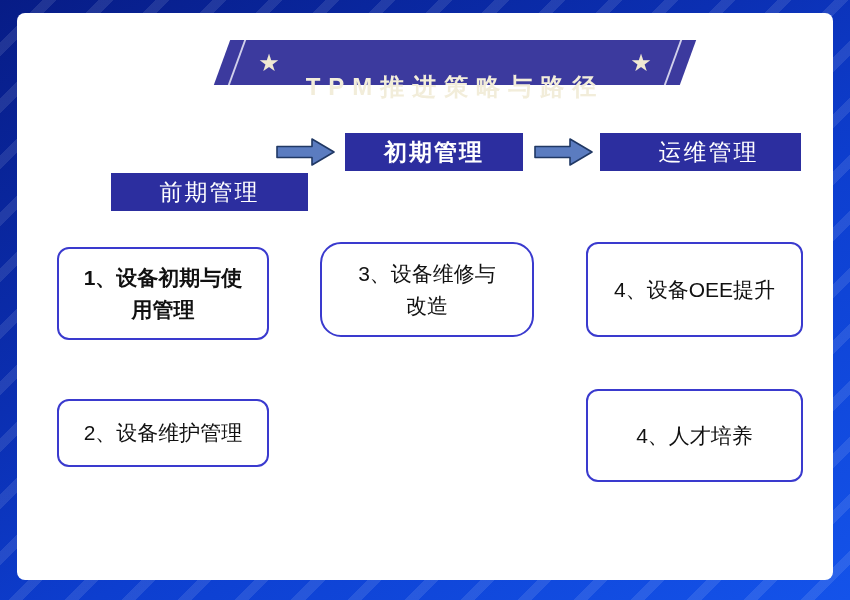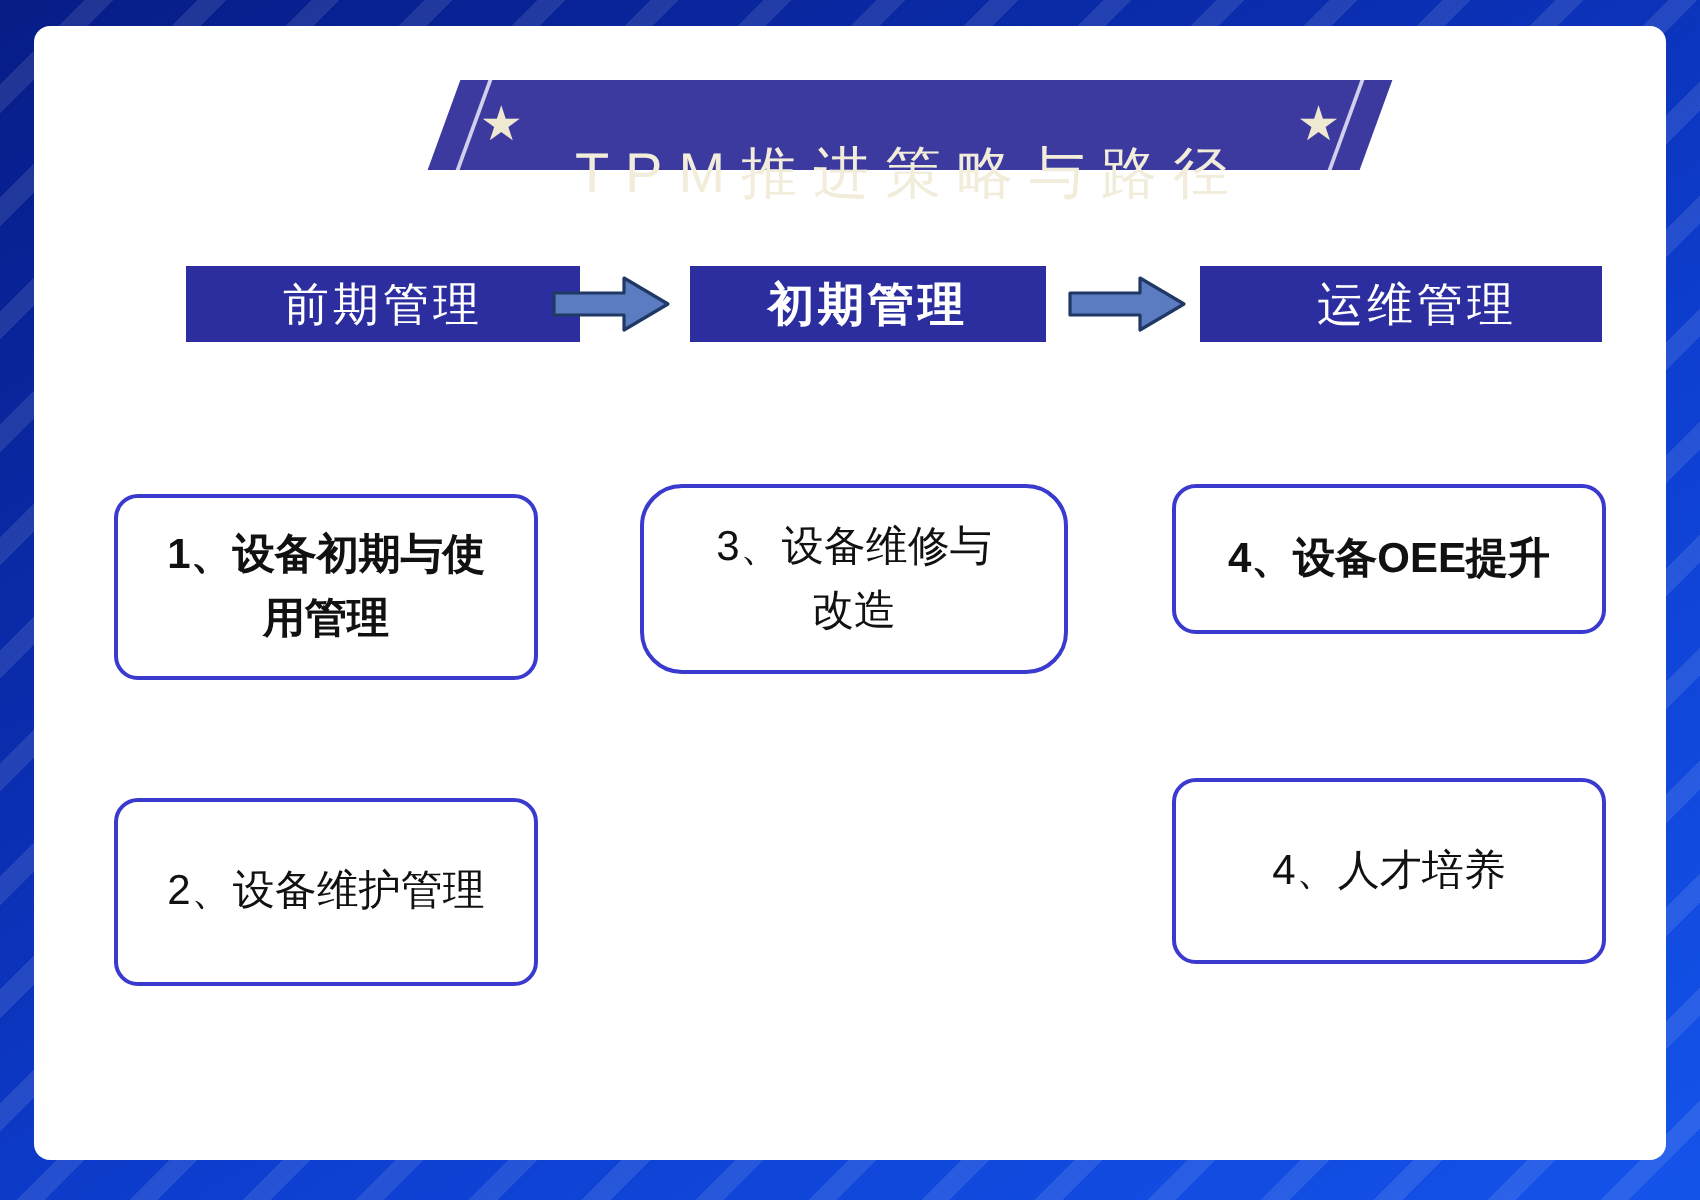--- a/index.html
+++ b/index.html
@@ -40,53 +40,53 @@
   .banner-content {
     position: absolute;
     left: 222px; top: 40px; width: 466px; height: 45px;
     display: flex; align-items: center; justify-content: center;
     gap: 26px;
   }
   .banner-star {
     color: #f0e9d2; font-size: 24px; line-height: 1;
   }
   .banner-title {
-    color: #f2edda; font-size: 28px; font-weight: normal;
+    color: #f2edda; font-size: 24px; font-weight: bold;
     letter-spacing: 8px; white-space: nowrap; margin-top: 48px;
   }
 
   
   .stage {
     position: absolute; top: 133px; height: 38px;
     background: #2c2e9f;
     color: #ffffff; font-size: 23px; letter-spacing: 2px;
     display: flex; align-items: center; justify-content: center;
   }
-  .stage-1 { left: 93px;  width: 197px; }
+  .stage-1 { left: 111px;  width: 197px; margin-top: 40px; }
   .stage-2 { left: 345px; width: 178px; font-weight: bold; }
   .stage-3 { left: 600px; width: 201px; padding-left: 16px; }
 
   .flow-arrow { position: absolute; top: 137px; width: 60px; height: 30px; }
   .arrow-1 { left: 276px; }
   .arrow-2 { left: 534px; }
 
   
   .card {
     position: absolute;
     background: #ffffff;
     border: 2px solid #3a3ace;
     border-radius: 12px;
     display: flex; align-items: center; justify-content: center;
     color: #111111; font-size: 21px; line-height: 1.5;
     text-align: center; white-space: pre-line;
   }
   .card-1 { left: 57px;  top: 247px; width: 212px; height: 93px; font-weight: bold; }
   .card-3 { left: 320px; top: 242px; width: 214px; height: 95px; border-radius: 21px; }
-  .card-4 { left: 586px; top: 242px; width: 217px; height: 75px; font-weight: bold; }
-  .card-2 { left: 57px;  top: 399px; width: 212px; height: 94px; }
+  .card-4 { left: 586px; top: 242px; width: 217px; height: 95px; }
+  .card-2 { left: 57px;  top: 399px; width: 212px; height: 68px; }
   .card-5 { left: 586px; top: 389px; width: 217px; height: 93px; }
 </style>
 </head>
 <body>
 
 <div class="canvas">
   <div class="panel"></div>
 
   <div class="banner-shape">
     <div class="hairline hairline-left"></div>

